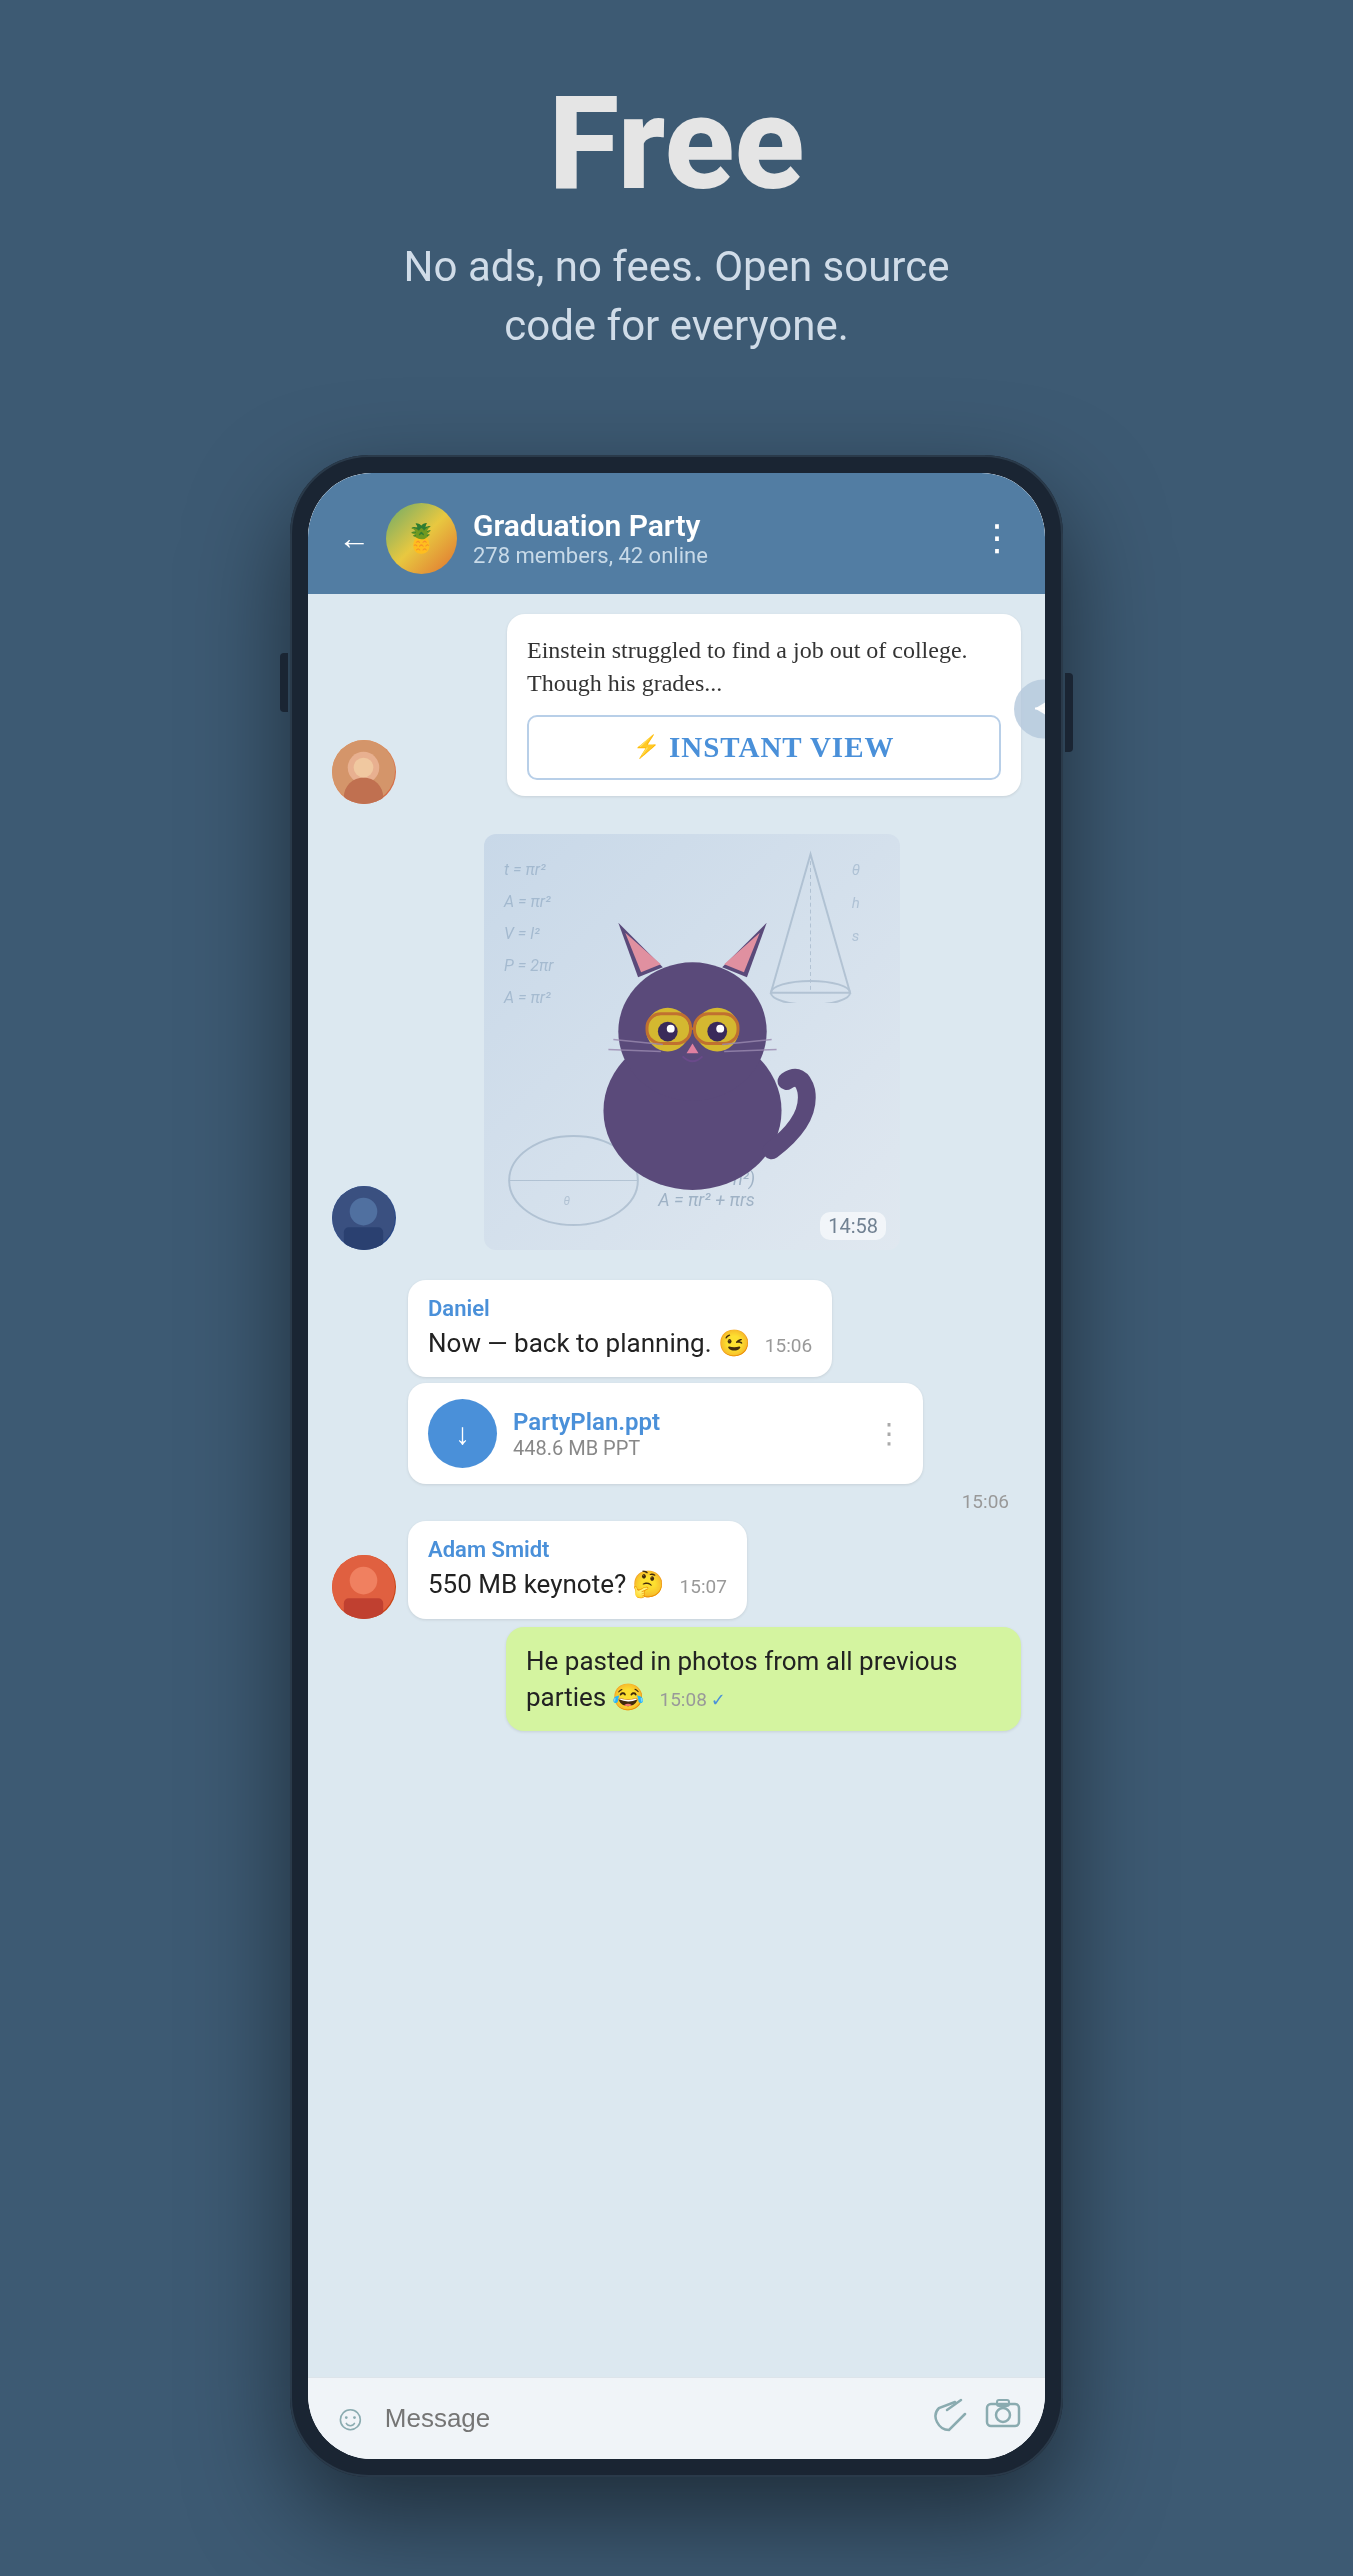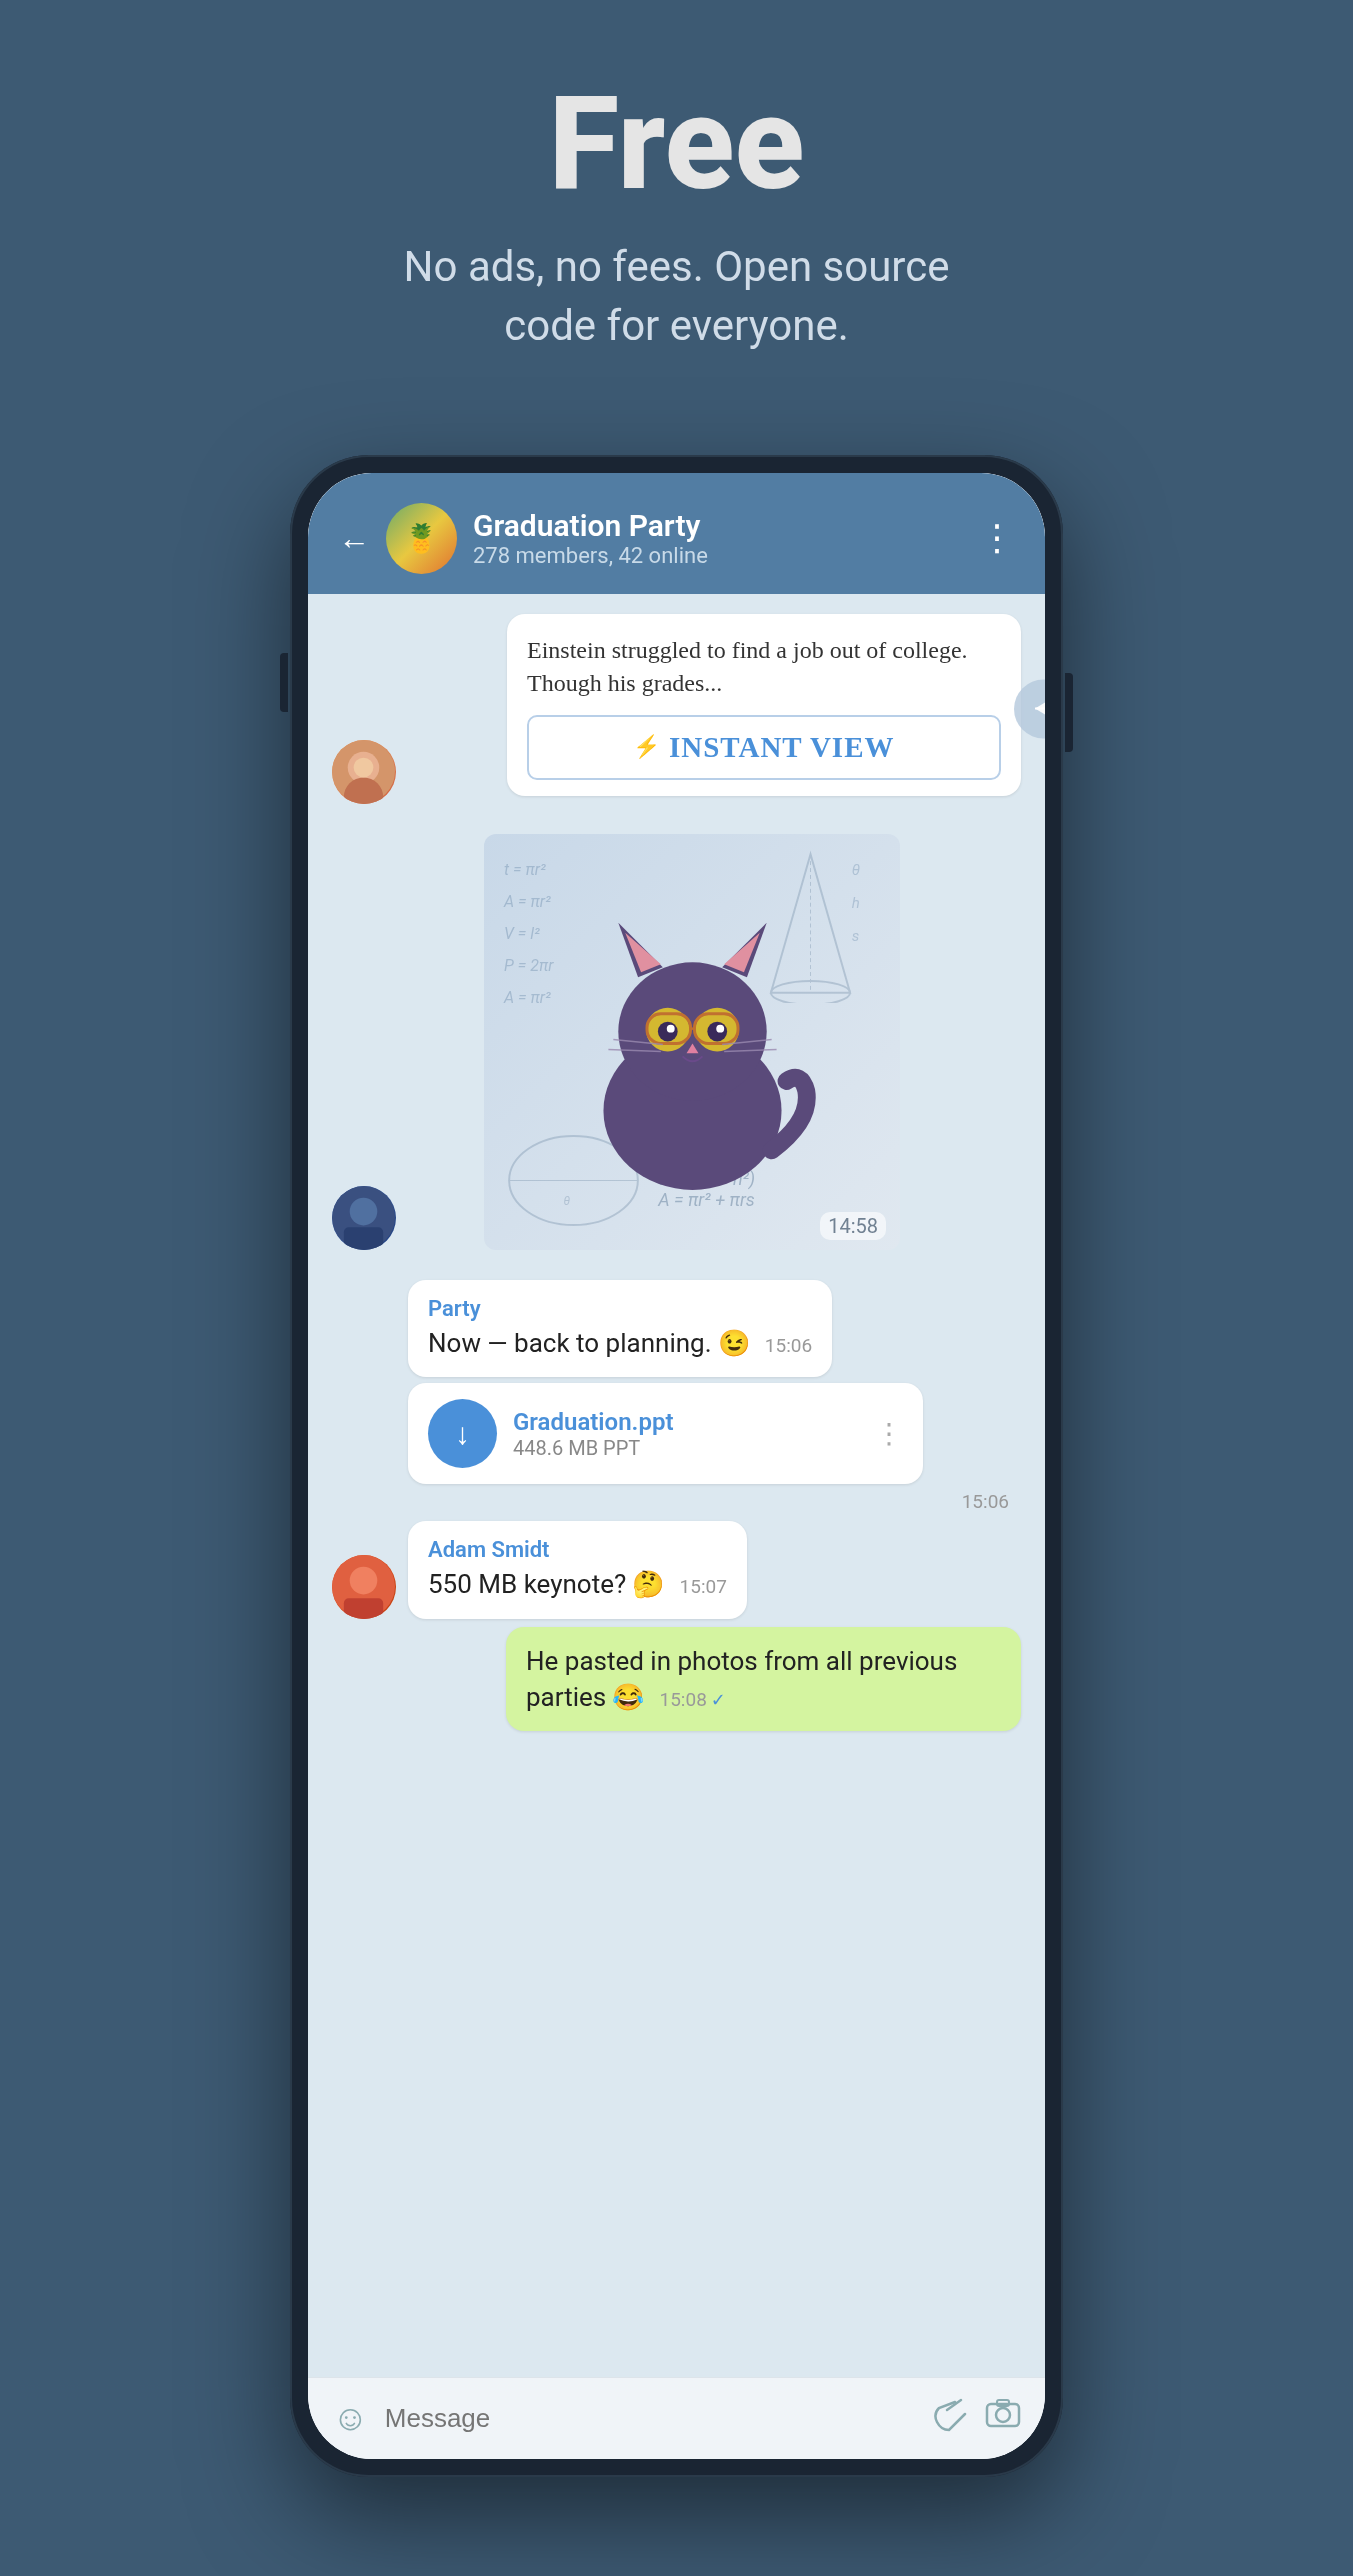--- a/index.html
+++ b/index.html
@@ -546,30 +546,30 @@
                   <path d="M220,270 Q260,240 255,210 Q250,190 235,200" fill="none" stroke="#5a4a7a" stroke-width="18" stroke-linecap="round"></path>
                 </svg>
               </div>
               <div class="sticker-time">14:58</div>
             </div>
           </div>
 
           <div class="msg-row">
             <div style="width:64px; flex-shrink:0;"></div>
             <div class="bubble bubble-white">
-              <div class="sender-name">Party</div>
+              <div class="sender-name">Daniel</div>
               <div class="bubble-text">Now — back to planning. 😉 <span class="bubble-time-inline">15:06</span></div>
             </div>
           </div>
 
           <div style="margin-bottom:8px; position:relative;">
             <div class="file-bubble">
               <div class="download-circle">↓</div>
               <div class="file-info">
-                <div class="file-name">Graduation.ppt</div>
+                <div class="file-name">PartyPlan.ppt</div>
                 <div class="file-size">448.6 MB PPT</div>
               </div>
               <div class="file-more">⋮</div>
             </div>
             <div style="text-align:right; margin-left:76px; margin-right:0; margin-top:2px; padding-right:12px; font-size:19px; color:#999;">15:06</div>
           </div>
 
           <div class="msg-row" style="margin-bottom:8px;">
             <div class="msg-avatar avatar-guy2">
               <svg width="64" height="64" viewBox="0 0 65 65">

